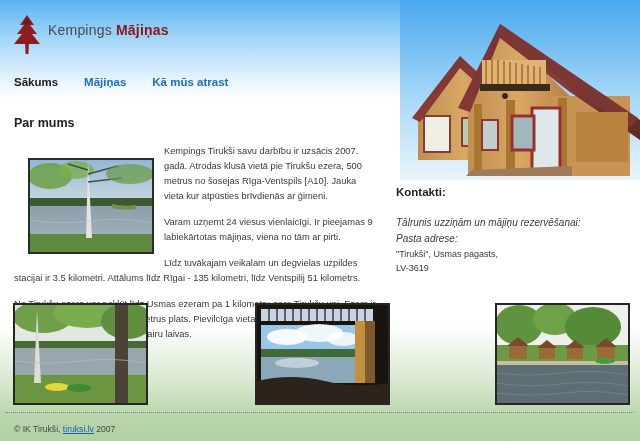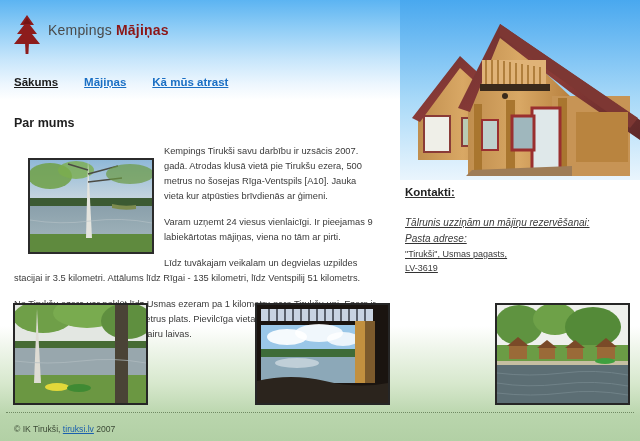--- a/index.html
+++ b/index.html
@@ -22,21 +22,21 @@
   #header{position:absolute;left:0;top:0;width:640px;height:100px;}
   #logo{position:absolute;left:10px;top:14px;width:34px;height:40px;}
   #brand{
     position:absolute;left:48px;top:22px;font-size:14px;color:#4a4a4a;
     letter-spacing:.2px;white-space:nowrap;
   }
   #brand b{color:#8c1616;font-weight:bold;}
   
   #nav{position:absolute;left:14px;top:76px;font-size:11.5px;font-weight:bold;}
   #nav a{
-    display:inline-block;margin-right:26px;text-decoration:underline;
+    display:inline-block;margin-right:26px;
     color:#1a6fc4;cursor:pointer;
   }
   #nav a.active{color:#1a1a1a;}
   
   #hero{
     position:absolute;right:0;top:0;width:240px;height:180px;overflow:hidden;
   }
   
   #content{position:absolute;left:0;top:100px;width:400px;}
   #page-title{
@@ -45,21 +45,21 @@
   #lake-photo{
     float:left;margin:14px 10px 4px 14px;width:122px;height:92px;
     border:2px solid #2b2b2b;overflow:hidden;position:relative;
   }
   .para{
     margin:0 24px 11px 0;padding:0;font-size:9.3px;line-height:15px;color:#3a3a3a;
     text-align:left;
   }
   #text-col{padding:14px 0 0 14px;}
   
-  #contacts{position:absolute;left:405px;top:186px;width:210px;text-decoration:underline;}
+  #contacts{position:absolute;left:396px;top:186px;width:210px;}
   #contacts h2{margin:0 0 18px 0;font-size:11.5px;font-weight:bold;color:#1f1f1f;}
   .c-label{font-style:italic;font-size:10px;color:#3a3a3a;margin:0 0 3px 0;line-height:13px;}
   .c-value{font-size:9px;color:#3a3a3a;margin:0 0 13px 0;line-height:13px;}
   .c-value div{line-height:13.5px;}
   
   #gallery{position:absolute;left:0;top:303px;width:640px;height:104px;}
   .shot{position:absolute;top:0;width:131px;height:98px;border:2px solid #262626;overflow:hidden;}
   #shot-1{left:13px;}
   #shot-2{left:255px;}
   #shot-3{left:495px;}

